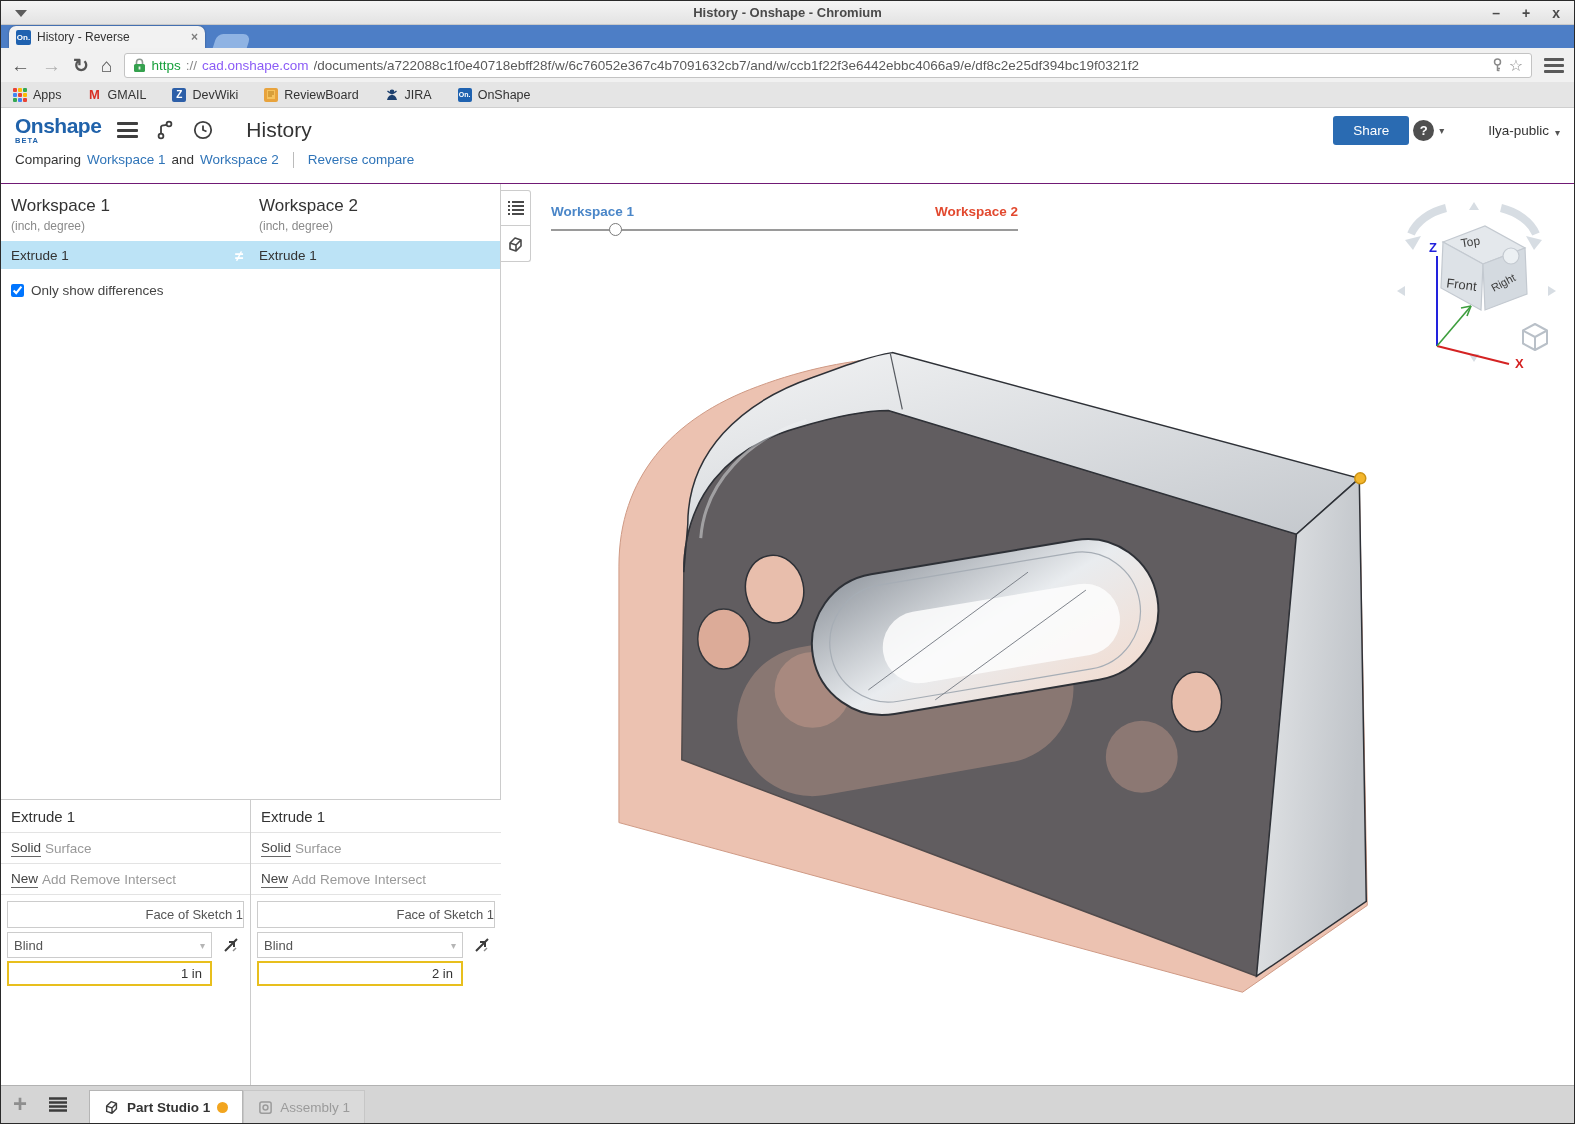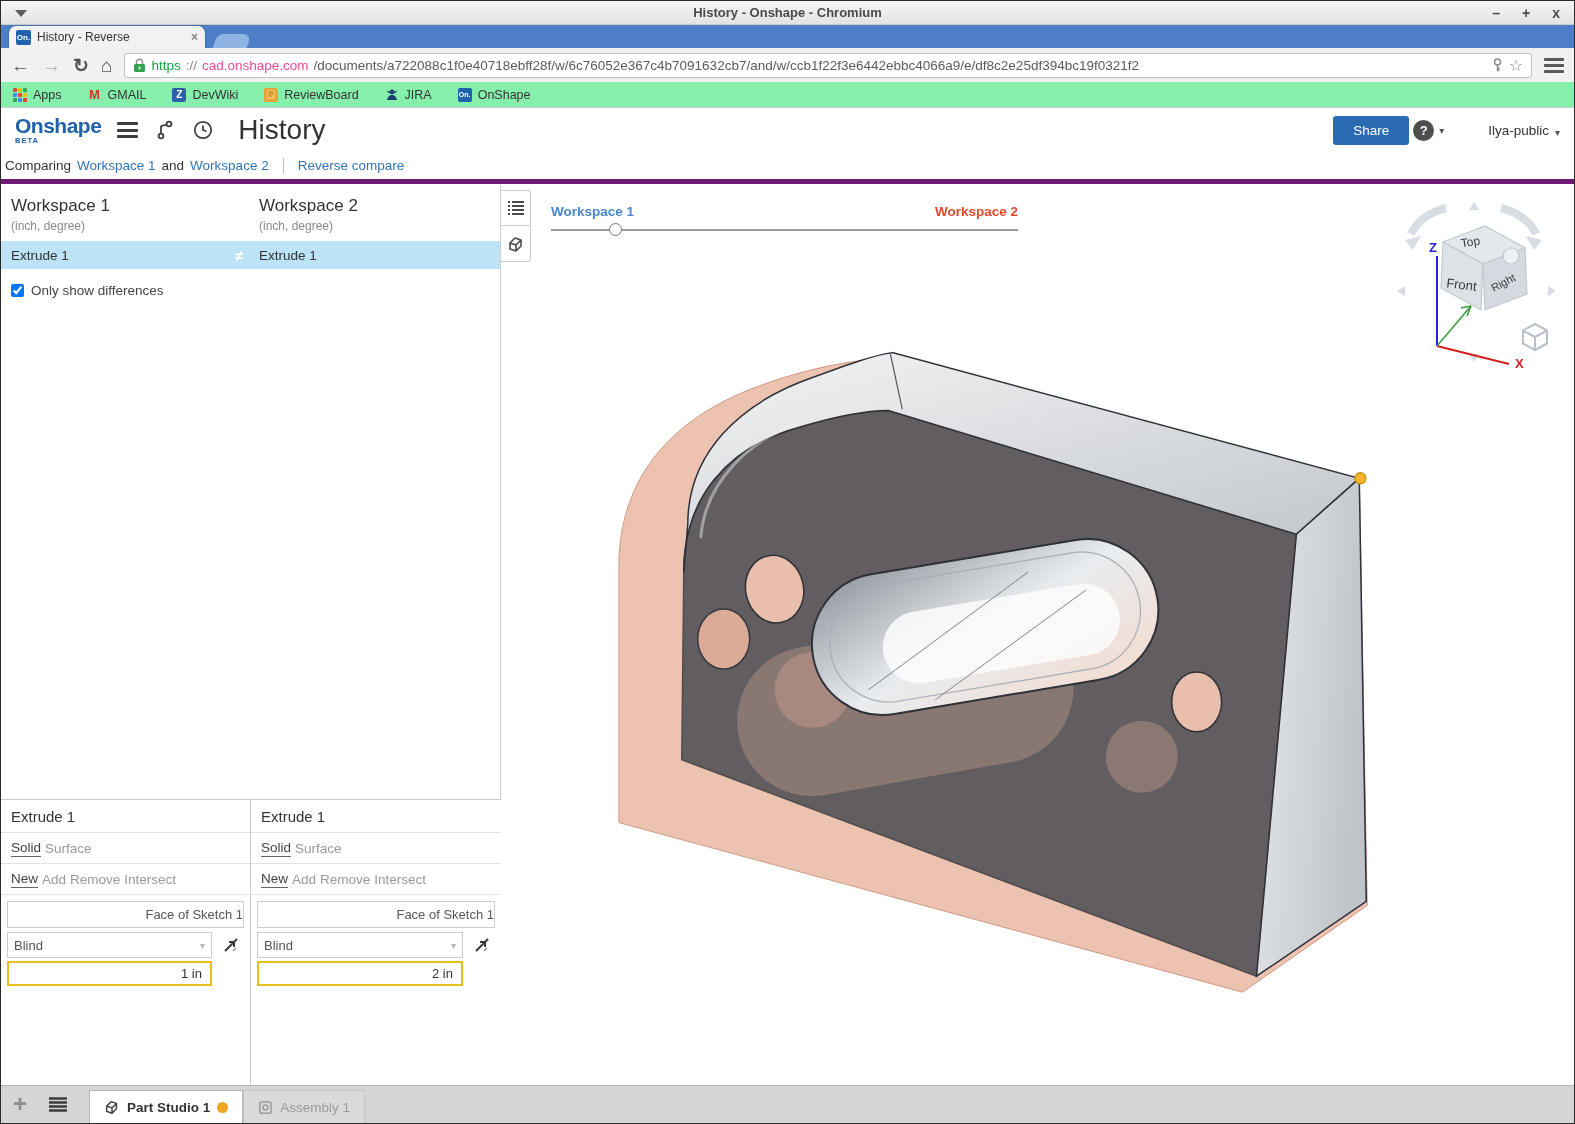--- a/index.html
+++ b/index.html
@@ -21,51 +21,51 @@
   .btab .btab-close { color:#7e7e7e; font-size:12px; font-weight:bold; }
   .newtab-btn { width:34px; height:14px; background:#8fb3e3; border-radius:6px 8px 0 0; margin-left:10px; margin-bottom:0px; transform:skewX(-18deg); }
 
   
   .toolbar { height:34px; background:#f1f1f1; flex:none; display:flex; align-items:center; padding:0 10px; gap:12px; }
   .navbtn { font-size:19px; color:#555; line-height:1; font-weight:bold; }
   .navbtn.disabled { color:#b0b0b0; }
   .urlbar { flex:1; height:25px; background:#fff; border:1px solid #c3c3c3; border-radius:3px; display:flex; align-items:center; padding:0 8px; gap:5px; font-size:13.5px; overflow:hidden; }
   .url-scheme { color:#18a03c; }
   .url-sep { color:#8a8a8a; }
-  .url-domain { color:#ec4899; }
+  .url-domain { color:#8b5cf6; }
   .url-path { color:#5a5a5a; white-space:nowrap; overflow:hidden; flex:1; }
   .urlbar svg, .toolbar svg { flex:none; }
   .url-star { color:#8a8a8a; font-size:16px; }
   .menu-btn { width:20px; display:flex; flex-direction:column; gap:3px; }
   .menu-btn i { height:3px; background:#5a5a5a; border-radius:1px; }
 
   
-  .bookmarks { height:26px; background:#86efac; border-bottom:1px solid #cfcfcf; flex:none; display:flex; align-items:center; padding:0 12px; gap:26px; }
+  .bookmarks { height:26px; background:#e5e5e5; border-bottom:1px solid #cfcfcf; flex:none; display:flex; align-items:center; padding:0 12px; gap:26px; }
   .bm { display:flex; align-items:center; gap:6px; font-size:12.5px; color:#333; }
   .bm-ic { width:14px; height:14px; border-radius:2px; display:flex; align-items:center; justify-content:center; font-size:10px; font-weight:bold; color:#fff; flex:none; }
   .apps-grid { display:grid; grid-template-columns:repeat(3,4px); grid-auto-rows:4px; gap:1px; }
   .apps-grid i { border-radius:1px; }
 
   
   .os-header { height:44px; background:#fff; flex:none; display:flex; align-items:center; padding:0 14px; gap:16px; }
   .os-logo { color:#2062aa; font-weight:bold; font-size:21px; line-height:1; letter-spacing:-.5px; }
   .os-logo small { display:block; font-size:7.5px; letter-spacing:1px; font-weight:bold; margin-top:1px; }
   .hdr-ic { color:#4a4a4a; }
   .hamburger { display:flex; flex-direction:column; gap:3.5px; width:21px; }
   .hamburger i { height:3px; background:#3f3f3f; border-radius:1px; }
-  .page-title { font-size:28px; color:#333; margin-left:8px; }
+  .page-title { font-size:21px; color:#333; margin-left:16px; }
   .hdr-right { margin-left:auto; display:flex; align-items:center; gap:4px; }
   .share-btn { background:#2a6bb2; color:#fff; font-size:13.5px; border:none; border-radius:3px; padding:7px 20px; }
   .help-wrap { display:flex; align-items:center; gap:5px; }
   .help-circle { width:21px; height:21px; border-radius:50%; background:#4f4f4f; color:#fff; font-size:13px; font-weight:bold; display:flex; align-items:center; justify-content:center; }
   .caret { color:#555; font-size:10px; }
   .user-menu { font-size:13.5px; color:#333; display:flex; align-items:flex-end; gap:6px;margin-left:40px; }
 
   
-  .compare-bar { height:32px; flex:none; border-bottom:5px solid #701a75; display:flex; align-items:center; padding:0 4px; font-size:13.5px; color:#333; gap:6px; }
+  .compare-bar { height:32px; flex:none; border-bottom:1px solid #701a75; display:flex; padding:0 14px; font-size:13.5px; color:#333; gap:6px; }
   .compare-bar a { color:#2f74b8; text-decoration:none; }
   .cmp-divider { width:1px; height:16px; background:#bbb; margin:0 8px; }
 
   
   .main { flex:1; display:flex; position:relative; overflow:hidden; }
   .left-panel { width:500px; flex:none; border-right:1px solid #ccc; position:relative; background:#fff; }
   .panel-heads { display:grid; grid-template-columns:248px 1fr; padding:12px 0 8px; }
   .ws-head { padding-left:10px; }
   .ws-title { font-size:17px; color:#333; }
   .ws-units { font-size:12px; color:#8a8a8a; margin-top:3px; }

